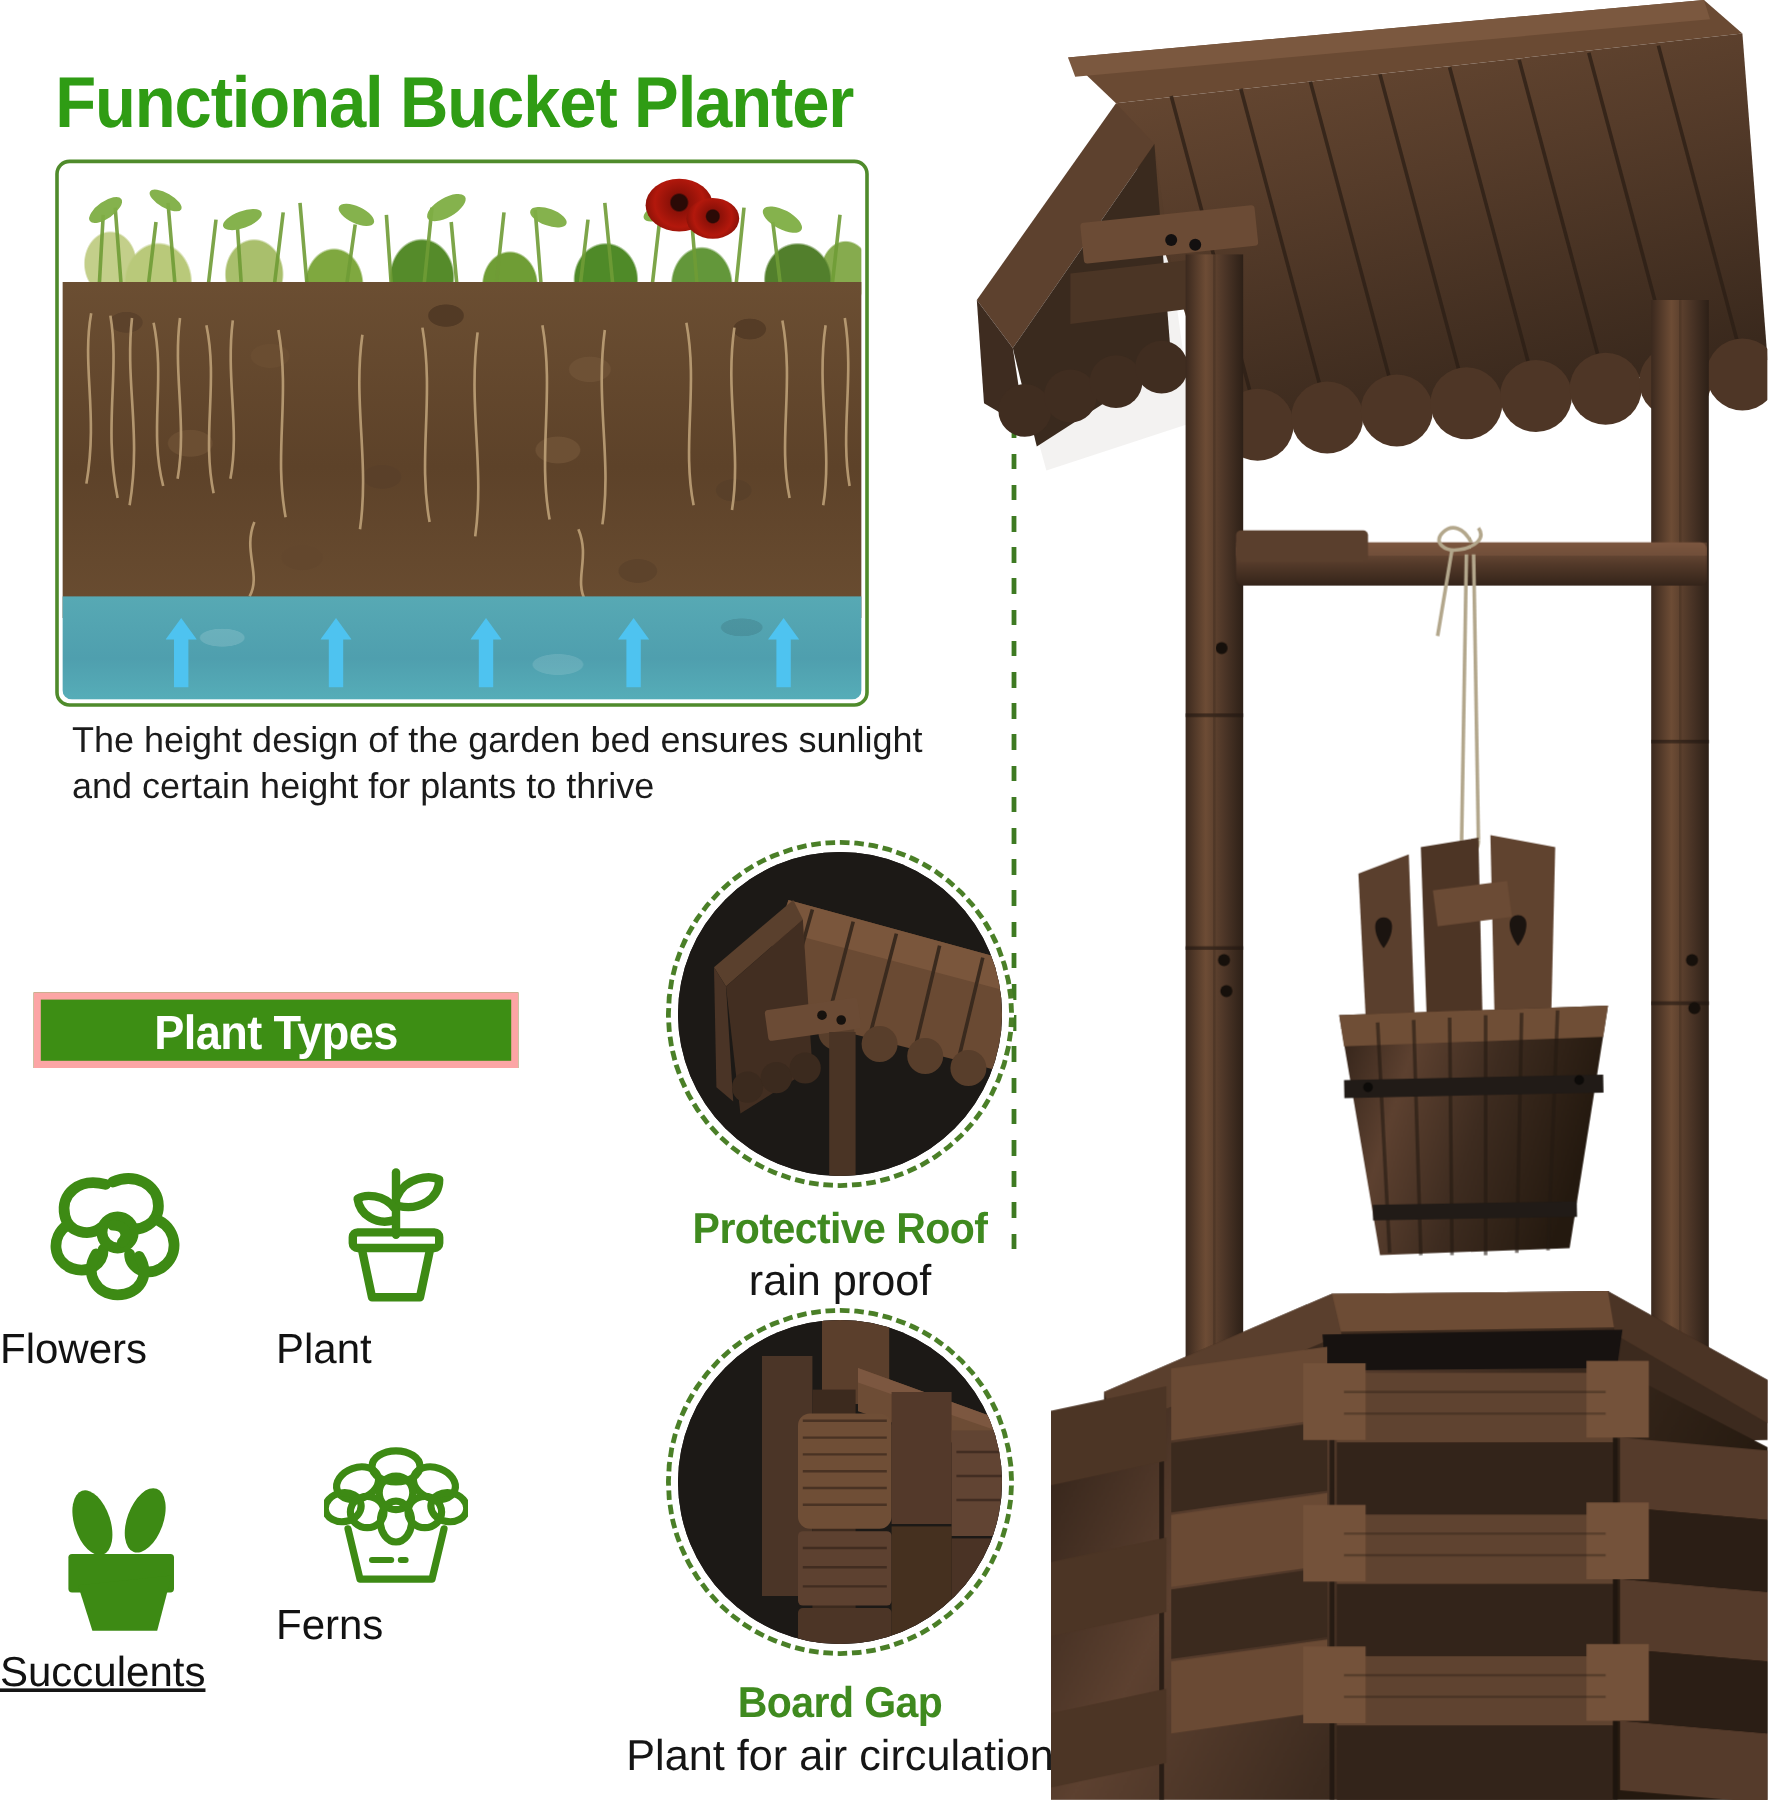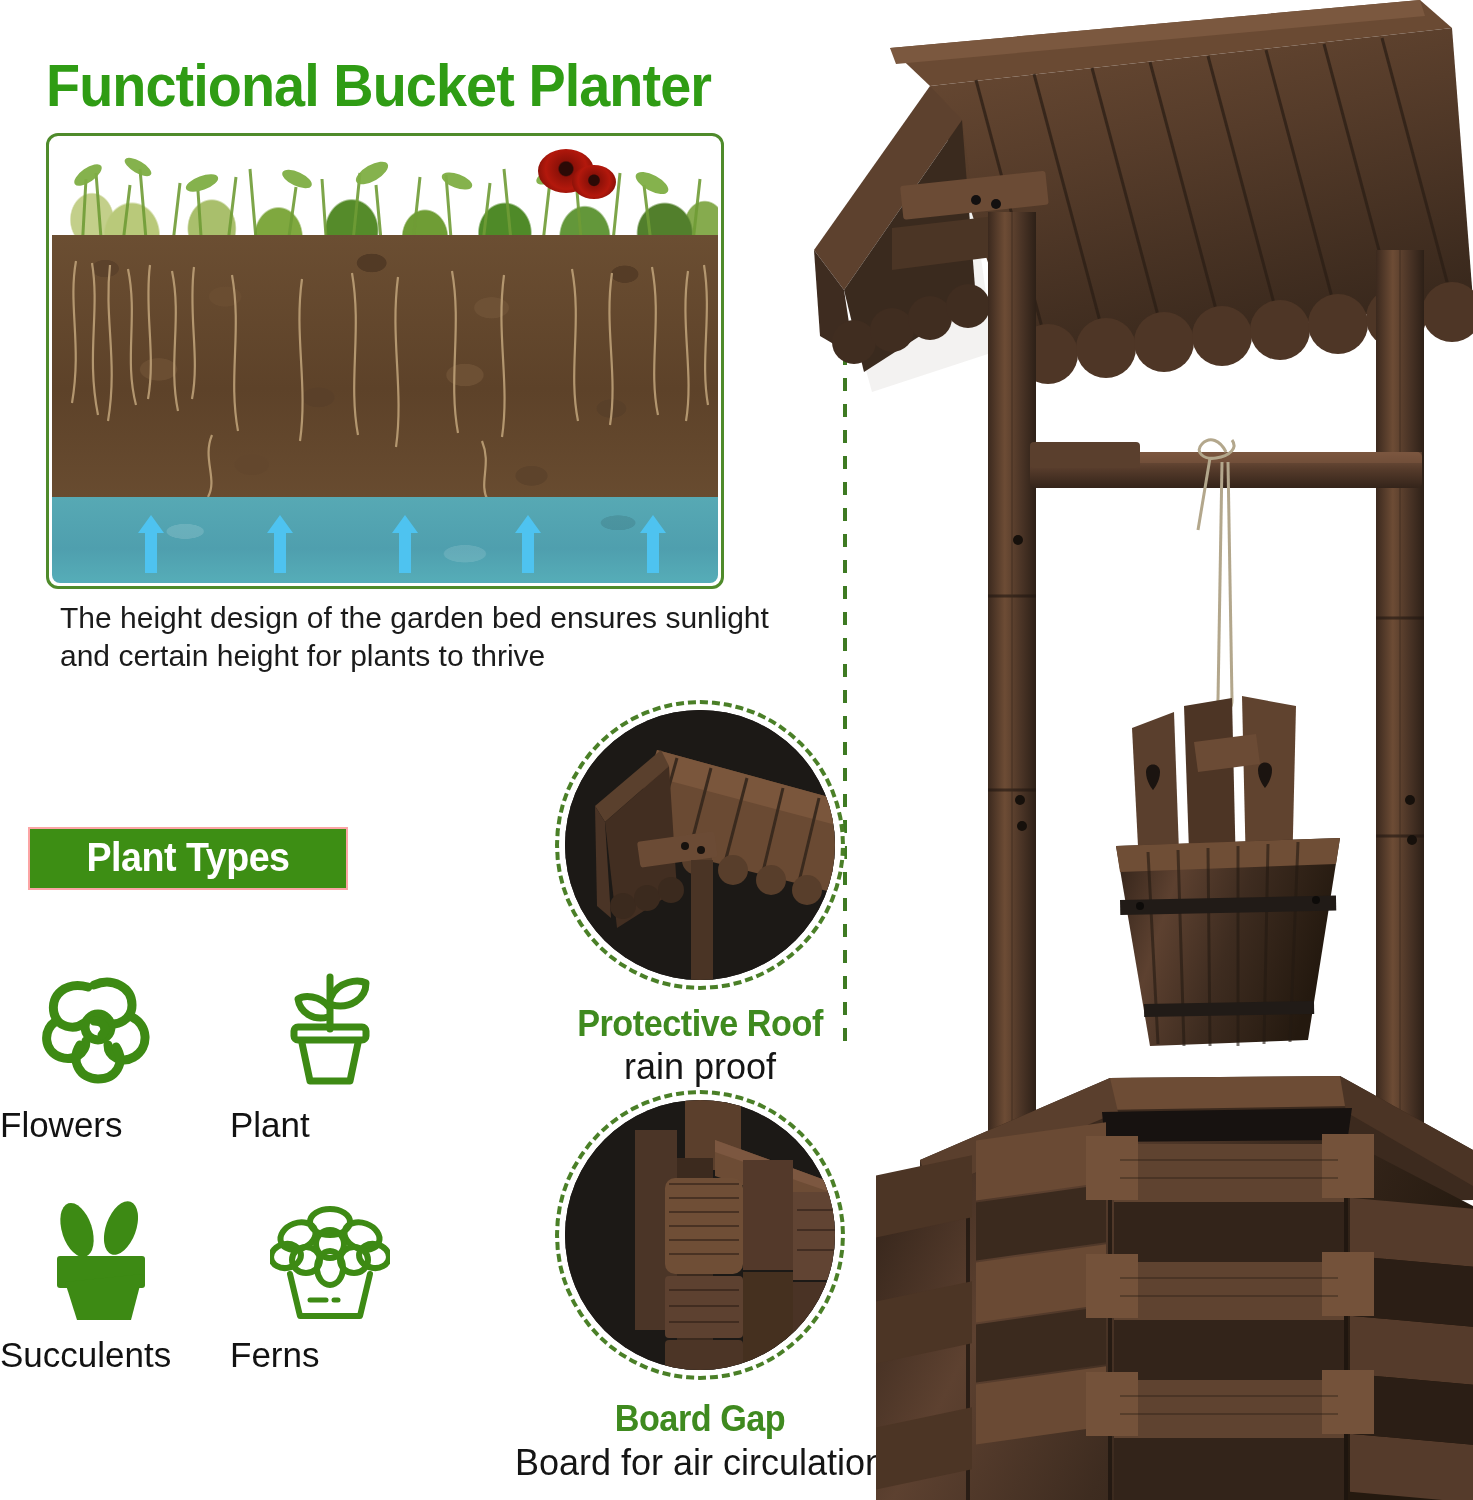--- a/index.html
+++ b/index.html
@@ -50,22 +50,22 @@
        radial-gradient(ellipse 30px 12px at 20% 40%, rgba(255,255,255,.14) 0 60%, transparent 64%),
        radial-gradient(ellipse 34px 14px at 62% 66%, rgba(255,255,255,.12) 0 60%, transparent 64%),
        radial-gradient(ellipse 28px 12px at 85% 30%, rgba(0,0,0,.10) 0 60%, transparent 64%),
        linear-gradient(#57a9b4,#4f9fae 60%,#56adb8);}
   .uparrow{position:absolute;bottom:10px;width:26px;height:58px;}
 
   #soilcaption{position:absolute;left:60px;top:599px;width:800px;
                font-size:30px;line-height:38px;color:#1b1b1b;}
 
   
-  #ptbanner{position:absolute;left:28px;top:827px;width:320px;height:63px;
-            background:#3d8e14;border:2px solid #fca5a5;box-sizing:border-box;}
+  #ptbanner{position:absolute;left:28px;top:827px;width:404px;height:63px;
+            background:#3d8e14;border:6px solid #fca5a5;box-sizing:border-box;}
   #ptbanner span{position:absolute;left:0;right:0;top:6px;text-align:center;
                  font-size:40px;font-weight:700;color:#fff;letter-spacing:-.5px;
                  transform:scaleX(.94);}
   .ptcell{position:absolute;width:200px;}
   .pticon{height:150px;display:flex;align-items:center;justify-content:center;}
   .ptlabel{font-size:35px;color:#121212;line-height:40px;}
 
   
   .callout{position:absolute;width:290px;height:290px;border-radius:50%;
            border:4px dashed #4a7f27;box-sizing:border-box;padding:6px;background:#fff;}
@@ -197,21 +197,21 @@
         <path d="M57 28 C64 12 84 10 92 14 C92 30 76 40 58 36"></path>
         <path d="M55 38 C46 26 30 26 24 30 C26 44 40 52 54 48"></path>
         <rect x="20" y="58" width="72" height="13" rx="4"></rect>
         <path d="M28 74 L36 112 L76 112 L84 74"></path>
       </g>
     </svg>
   </div>
   <div class="ptlabel">Plant</div>
 </div>
 
-<div class="ptcell" style="left:0px;top:1185px;">
+<div class="ptcell" style="left:0px;top:1224px;text-decoration:underline;">
   <div class="pticon">
     <svg width="122" height="124" viewBox="0 0 122 124">
       <g fill="#3d8a14">
         <ellipse cx="38" cy="32" rx="15" ry="28" transform="rotate(-18 38 32)"></ellipse>
         <ellipse cx="82" cy="30" rx="15" ry="28" transform="rotate(20 82 30)"></ellipse>
         <rect x="18" y="58" width="88" height="32" rx="3"></rect>
         <path d="M26 84 L104 76 L92 122 L38 122 Z"></path>
       </g>
     </svg>
   </div>
@@ -310,21 +310,21 @@
           <line x1="104" y1="206" x2="174" y2="206"></line>
         <line x1="104" y1="222" x2="174" y2="222"></line>
         <line x1="232" y1="110" x2="280" y2="110"></line>
           <line x1="232" y1="130" x2="280" y2="130"></line>
         <line x1="232" y1="150" x2="280" y2="150"></line>
       </g>
     </svg>
   </div>
 </div>
 <div class="cotitle" style="left:470px;top:1398px;">Board Gap</div>
-<div class="cosub" style="left:470px;top:1442px;">Board for air circulation</div>
+<div class="cosub" style="left:470px;top:1442px;">Plant for air circulation</div>
 
 <div id="product">
   <svg width="693" height="1500" viewBox="0 0 693 1500">
     <defs>
       <linearGradient id="gw1" x1="0" y1="0" x2="1" y2="0">
         <stop offset="0%" stop-color="#3b291e"></stop>
           <stop offset="35%" stop-color="#6d4c35"></stop>
         <stop offset="70%" stop-color="#4a3426"></stop>
           <stop offset="100%" stop-color="#2d2017"></stop>
       </linearGradient>

